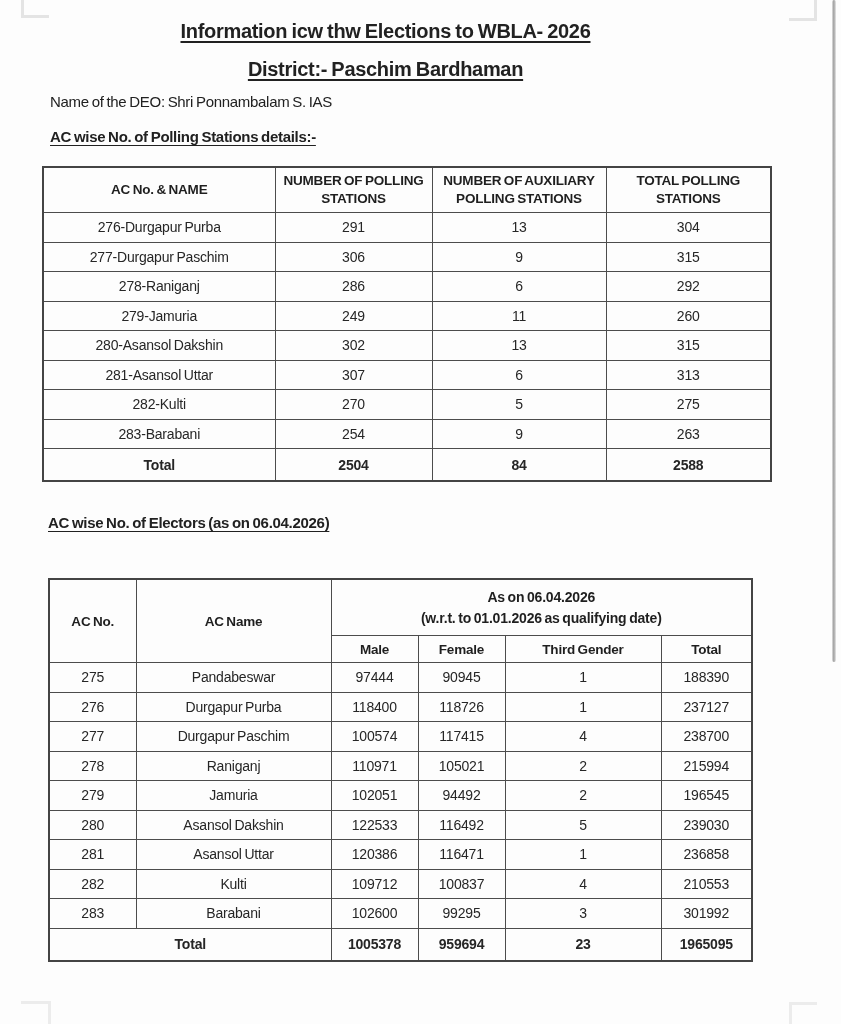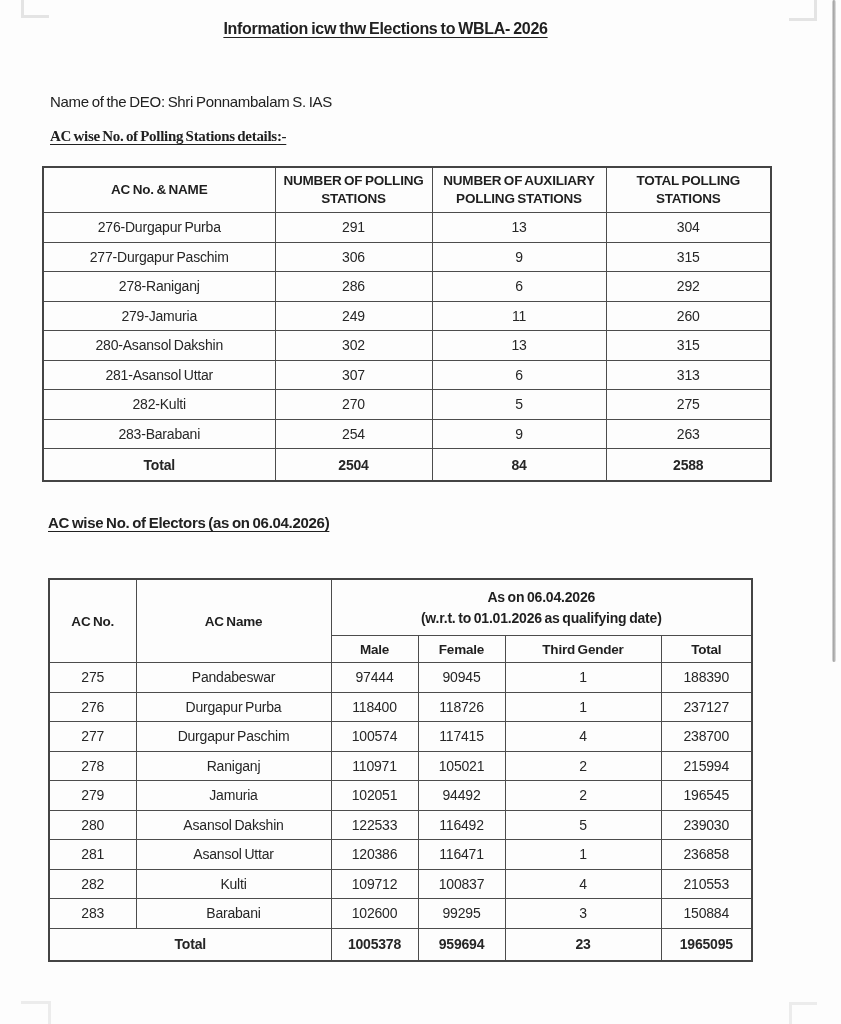--- a/index.html
+++ b/index.html
@@ -34,21 +34,21 @@
              border-right: 3px solid #ececec; border-top: 3px solid #ececec; }
   .crop-br { left: 789px; top: 1002px; width: 25px; height: 21px;
              border-left: 3px solid #ececec; border-top: 3px solid #ececec; }
 
   
   .title-line {
     position: absolute;
     left: 0; right: 70px;
     text-align: center;
     font-weight: bold;
-    font-size: 16px;
+    font-size: 20px;
     letter-spacing: -0.3px;
     word-spacing: -1px;
   }
   .u { text-decoration: underline; text-underline-offset: 3px; }
   .main-title   { top: 20px; }
   .district     { top: 58px; }
   .deo-line {
     position: absolute;
     left: 50px; top: 93px;
     font-size: 15px;
@@ -57,21 +57,21 @@
   }
   .deo-line .lbl { font-weight: normal; }
   .section-heading {
     position: absolute;
     left: 50px;
     font-weight: bold;
     font-size: 15px;
     letter-spacing: -0.3px;
     word-spacing: -1px;
   }
-  .sec1 { top: 128px; font-family: Liberation Serif, serif; }
+  .sec1 { top: 128px; }
   .sec2 { top: 514px; left: 48px; text-align: right; }
 
   
   table {
     position: absolute;
     border-collapse: collapse;
     table-layout: fixed;
     background: #fdfdfd;
   }
   td, th {
@@ -107,20 +107,23 @@
 
   <div class="edge-shadow"></div>
   <div class="crop-mark crop-tl"></div>
   <div class="crop-mark crop-tr"></div>
   <div class="crop-mark crop-bl"></div>
   <div class="crop-mark crop-br"></div>
 
   <div class="title-line main-title">
     <span class="u">Information icw thw Elections to WBLA- 2026</span>
   </div>
+  <div class="title-line district">
+    <span class="u">District:- Paschim Bardhaman</span>
+  </div>
   <div class="deo-line">
     <span class="lbl">Name of the DEO</span><span>: Shri Ponnambalam S. IAS</span>
   </div>
   <div class="section-heading sec1">
     <span class="u">AC wise No. of Polling Stations details:-</span>
   </div>
 
   <table class="polling-table">
     <colgroup>
       <col style="width:232px">
@@ -287,21 +290,21 @@
         <td>100837</td>
         <td>4</td>
         <td>210553</td>
       </tr>
       <tr>
         <td>283</td>
         <td>Barabani</td>
         <td>102600</td>
         <td>99295</td>
         <td>3</td>
-        <td>150884</td>
+        <td>301992</td>
       </tr>
       <tr class="total-row">
         <td colspan="2">Total</td>
         <td>1005378</td>
         <td>959694</td>
         <td>23</td>
         <td>1965095</td>
       </tr>
     </tbody>
   </table>

